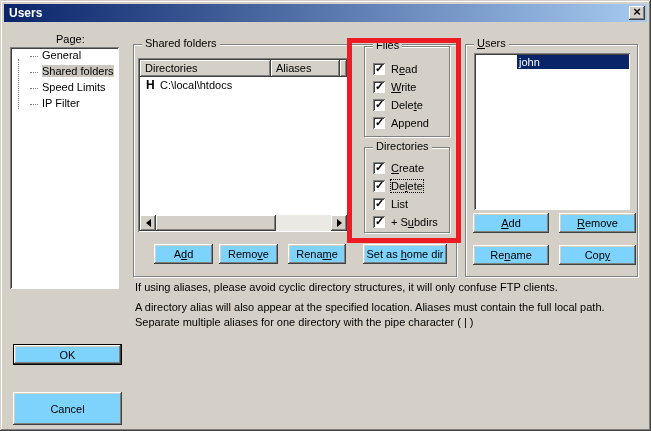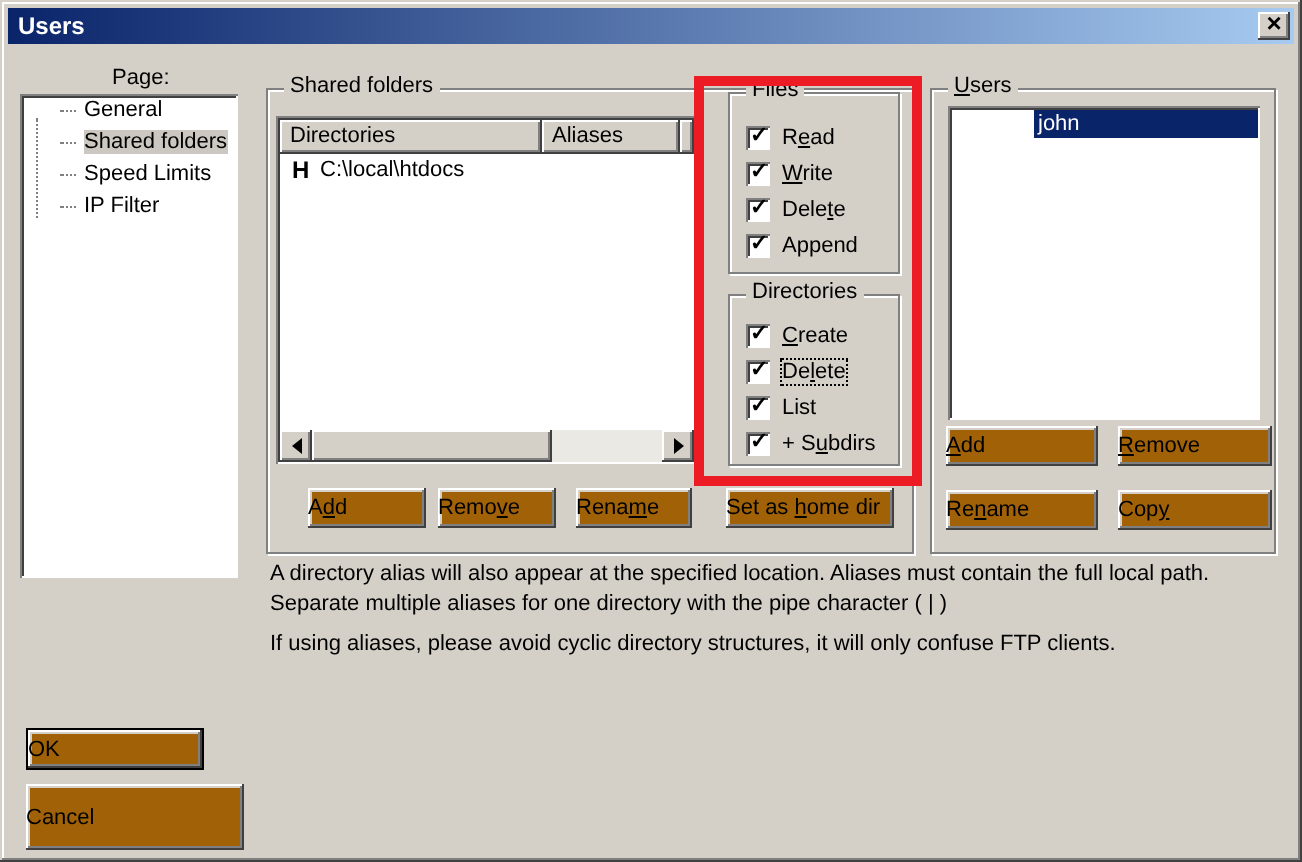--- a/index.html
+++ b/index.html
@@ -25,24 +25,24 @@
     display:flex; align-items:center; justify-content:center;
   }
   .close-btn span { font-weight:bold; font-size:13px; line-height:10px; margin-top:-2px; }
   
   .sunken {
     background:#fff;
     box-shadow: inset -1px -1px 0 #d4d0c8, inset 1px 1px 0 #808080,
                 inset -2px -2px 0 #ffffff, inset 2px 2px 0 #404040;
   }
   .btn3d {
-    position:absolute; background:#a16207; border:none; font-family:inherit; font-size:11px;
+    position:absolute; background:#7dd3fc; border:none; font-family:inherit; font-size:11px;
     box-shadow: inset -1px -1px 0 #404040, inset 1px 1px 0 #ffffff,
                 inset -2px -2px 0 #808080, inset 2px 2px 0 #d4d0c8;
-    display:flex; align-items:center; justify-content:flex-start; cursor:default;
+    display:flex; align-items:center; justify-content:center; cursor:default;
   }
   .btn-default { border:1px solid #000; }
   .groupbox {
     position:absolute; border:1px solid #808080; border-radius:0;
     box-shadow: inset 1px 1px 0 #ffffff, 1px 1px 0 #ffffff;
   }
   .group-label { position:absolute; top:-8px; left:8px; background:#d4d0c8; padding:0 3px; line-height:13px; }
   .mn { text-decoration: underline; }
   
   .page-label { position:absolute; left:8px; top:33px;padding-left:48px; }
@@ -105,21 +105,21 @@
   .users-list { position:absolute; left:8px; top:8px; width:157px; height:158px; }
   .user-item { position:absolute; left:2px; top:2px; right:2px; height:14px; line-height:14px; padding-left:2px; }
   .user-item.selected { background:#0a246a; color:#fff;margin-left:41px; }
   .btn-u-add { left:7px; top:168px; width:76px; height:20px; }
   .btn-u-remove { left:93px; top:168px; width:77px; height:20px; }
   .btn-u-rename { left:7px; top:200px; width:76px; height:20px; }
   .btn-u-copy { left:93px; top:200px; width:77px; height:20px; }
   
   .help { position:absolute; left:135px; top:280px; width:505px; line-height:15px; }
   .help p + p { margin-top:5px; }
-  .btn-ok { left:13px; top:364px; width:89px; height:21px; }
+  .btn-ok { left:13px; top:344px; width:109px; height:21px; }
   .btn-cancel { left:13px; top:392px; width:109px; height:33px; }
 </style>
 </head>
 <body>
 
 <div class="dialog">
 
   <div class="titlebar">
     <span class="title">Users</span>
     <button class="close-btn">
@@ -254,20 +254,20 @@
     </button>
     <button class="btn3d btn-u-rename">
       <span><span>Re</span><span class="mn">n</span><span>ame</span></span>
     </button>
     <button class="btn3d btn-u-copy">
       <span><span>Cop</span><span class="mn">y</span><span></span></span>
     </button>
   </div>
 
   <div class="help">
+    <p>If using aliases, please avoid cyclic directory structures, it will only confuse FTP clients.</p>
     <p>A directory alias will also appear at the specified location. Aliases must contain the full local path. Separate multiple aliases for one directory with the pipe character ( | )</p>
-    <p>If using aliases, please avoid cyclic directory structures, it will only confuse FTP clients.</p>
   </div>
 
   <button class="btn3d btn-default btn-ok">OK</button>
   <button class="btn3d btn-cancel">Cancel</button>
 
 </div>
 
 </body></html>

